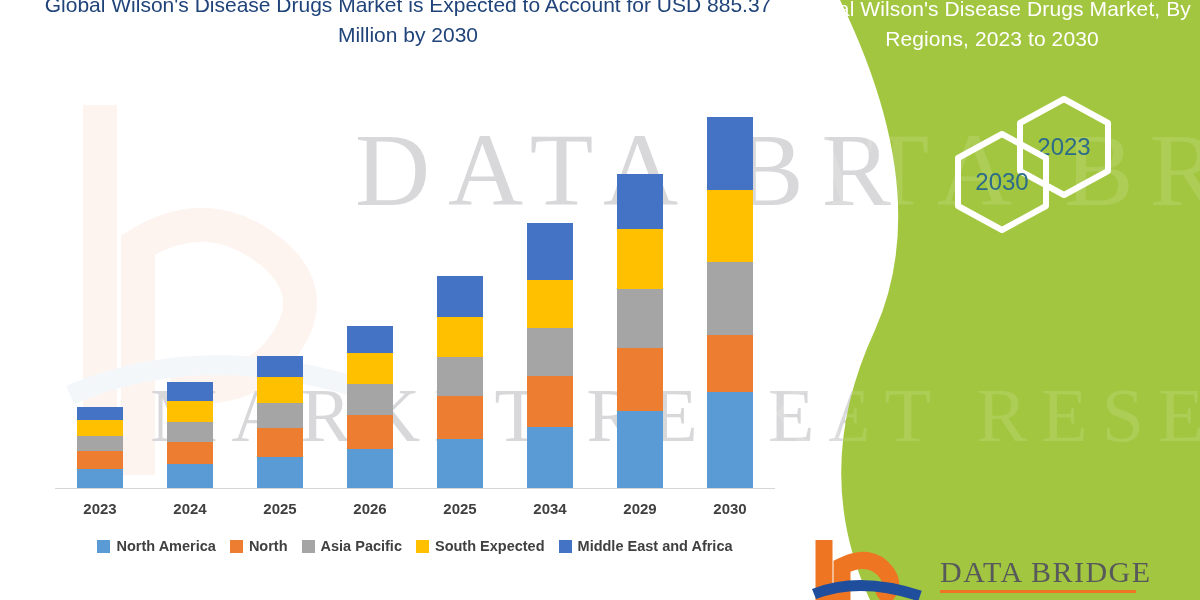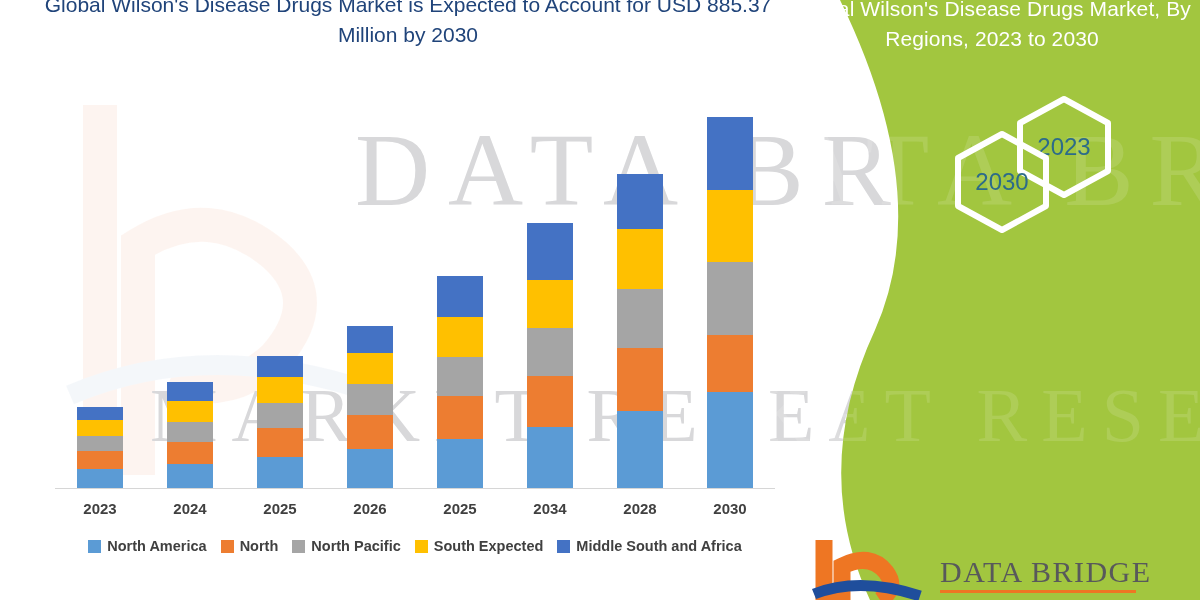--- a/index.html
+++ b/index.html
@@ -262,44 +262,44 @@
     </div>
   <div class="axis-line"></div>
 
   <div class="xlabels" id="xlabels">
       <div class="xlabel" style="left: 0px;">2023</div>
       <div class="xlabel" style="left: 90px;">2024</div>
       <div class="xlabel" style="left: 180px;">2025</div>
       <div class="xlabel" style="left: 270px; text-align: center;">2026</div>
       <div class="xlabel" style="left: 360px;">2025</div>
       <div class="xlabel" style="left: 450px;">2034</div>
-      <div class="xlabel" style="left: 540px;">2028</div>
+      <div class="xlabel" style="left: 540px;">2029</div>
       <div class="xlabel" style="left: 630px;">2030</div>
     </div>
 
   <div class="legend" id="legend">
       <div class="legend-item">
         <span class="legend-swatch" style="background: rgb(91, 155, 213);"></span>
         <span class="legend-label">North America</span>
       </div>
       <div class="legend-item">
         <span class="legend-swatch" style="background: rgb(237, 125, 49);"></span>
         <span class="legend-label">North</span>
       </div>
       <div class="legend-item">
         <span class="legend-swatch" style="background: rgb(165, 165, 165);"></span>
-        <span class="legend-label">North Pacific</span>
+        <span class="legend-label">Asia Pacific</span>
       </div>
       <div class="legend-item">
         <span class="legend-swatch" style="background: rgb(255, 192, 0);"></span>
         <span class="legend-label">South Expected</span>
       </div>
       <div class="legend-item">
         <span class="legend-swatch" style="background: rgb(68, 114, 196);"></span>
-        <span class="legend-label">Middle South and Africa</span>
+        <span class="legend-label">Middle East and Africa</span>
       </div>
     </div>
 
   <div class="green-panel">
     <svg viewBox="0 0 430 600" preserveAspectRatio="none" xmlns="http://www.w3.org/2000/svg">
       <path id="greenshape" d="M430 0 L430 600 L100 600 Q40 470 105 330 Q165 195 70 0 Z" fill="#a2c63f"></path>
     </svg>
   </div>
 
   <div class="panel-wm">

